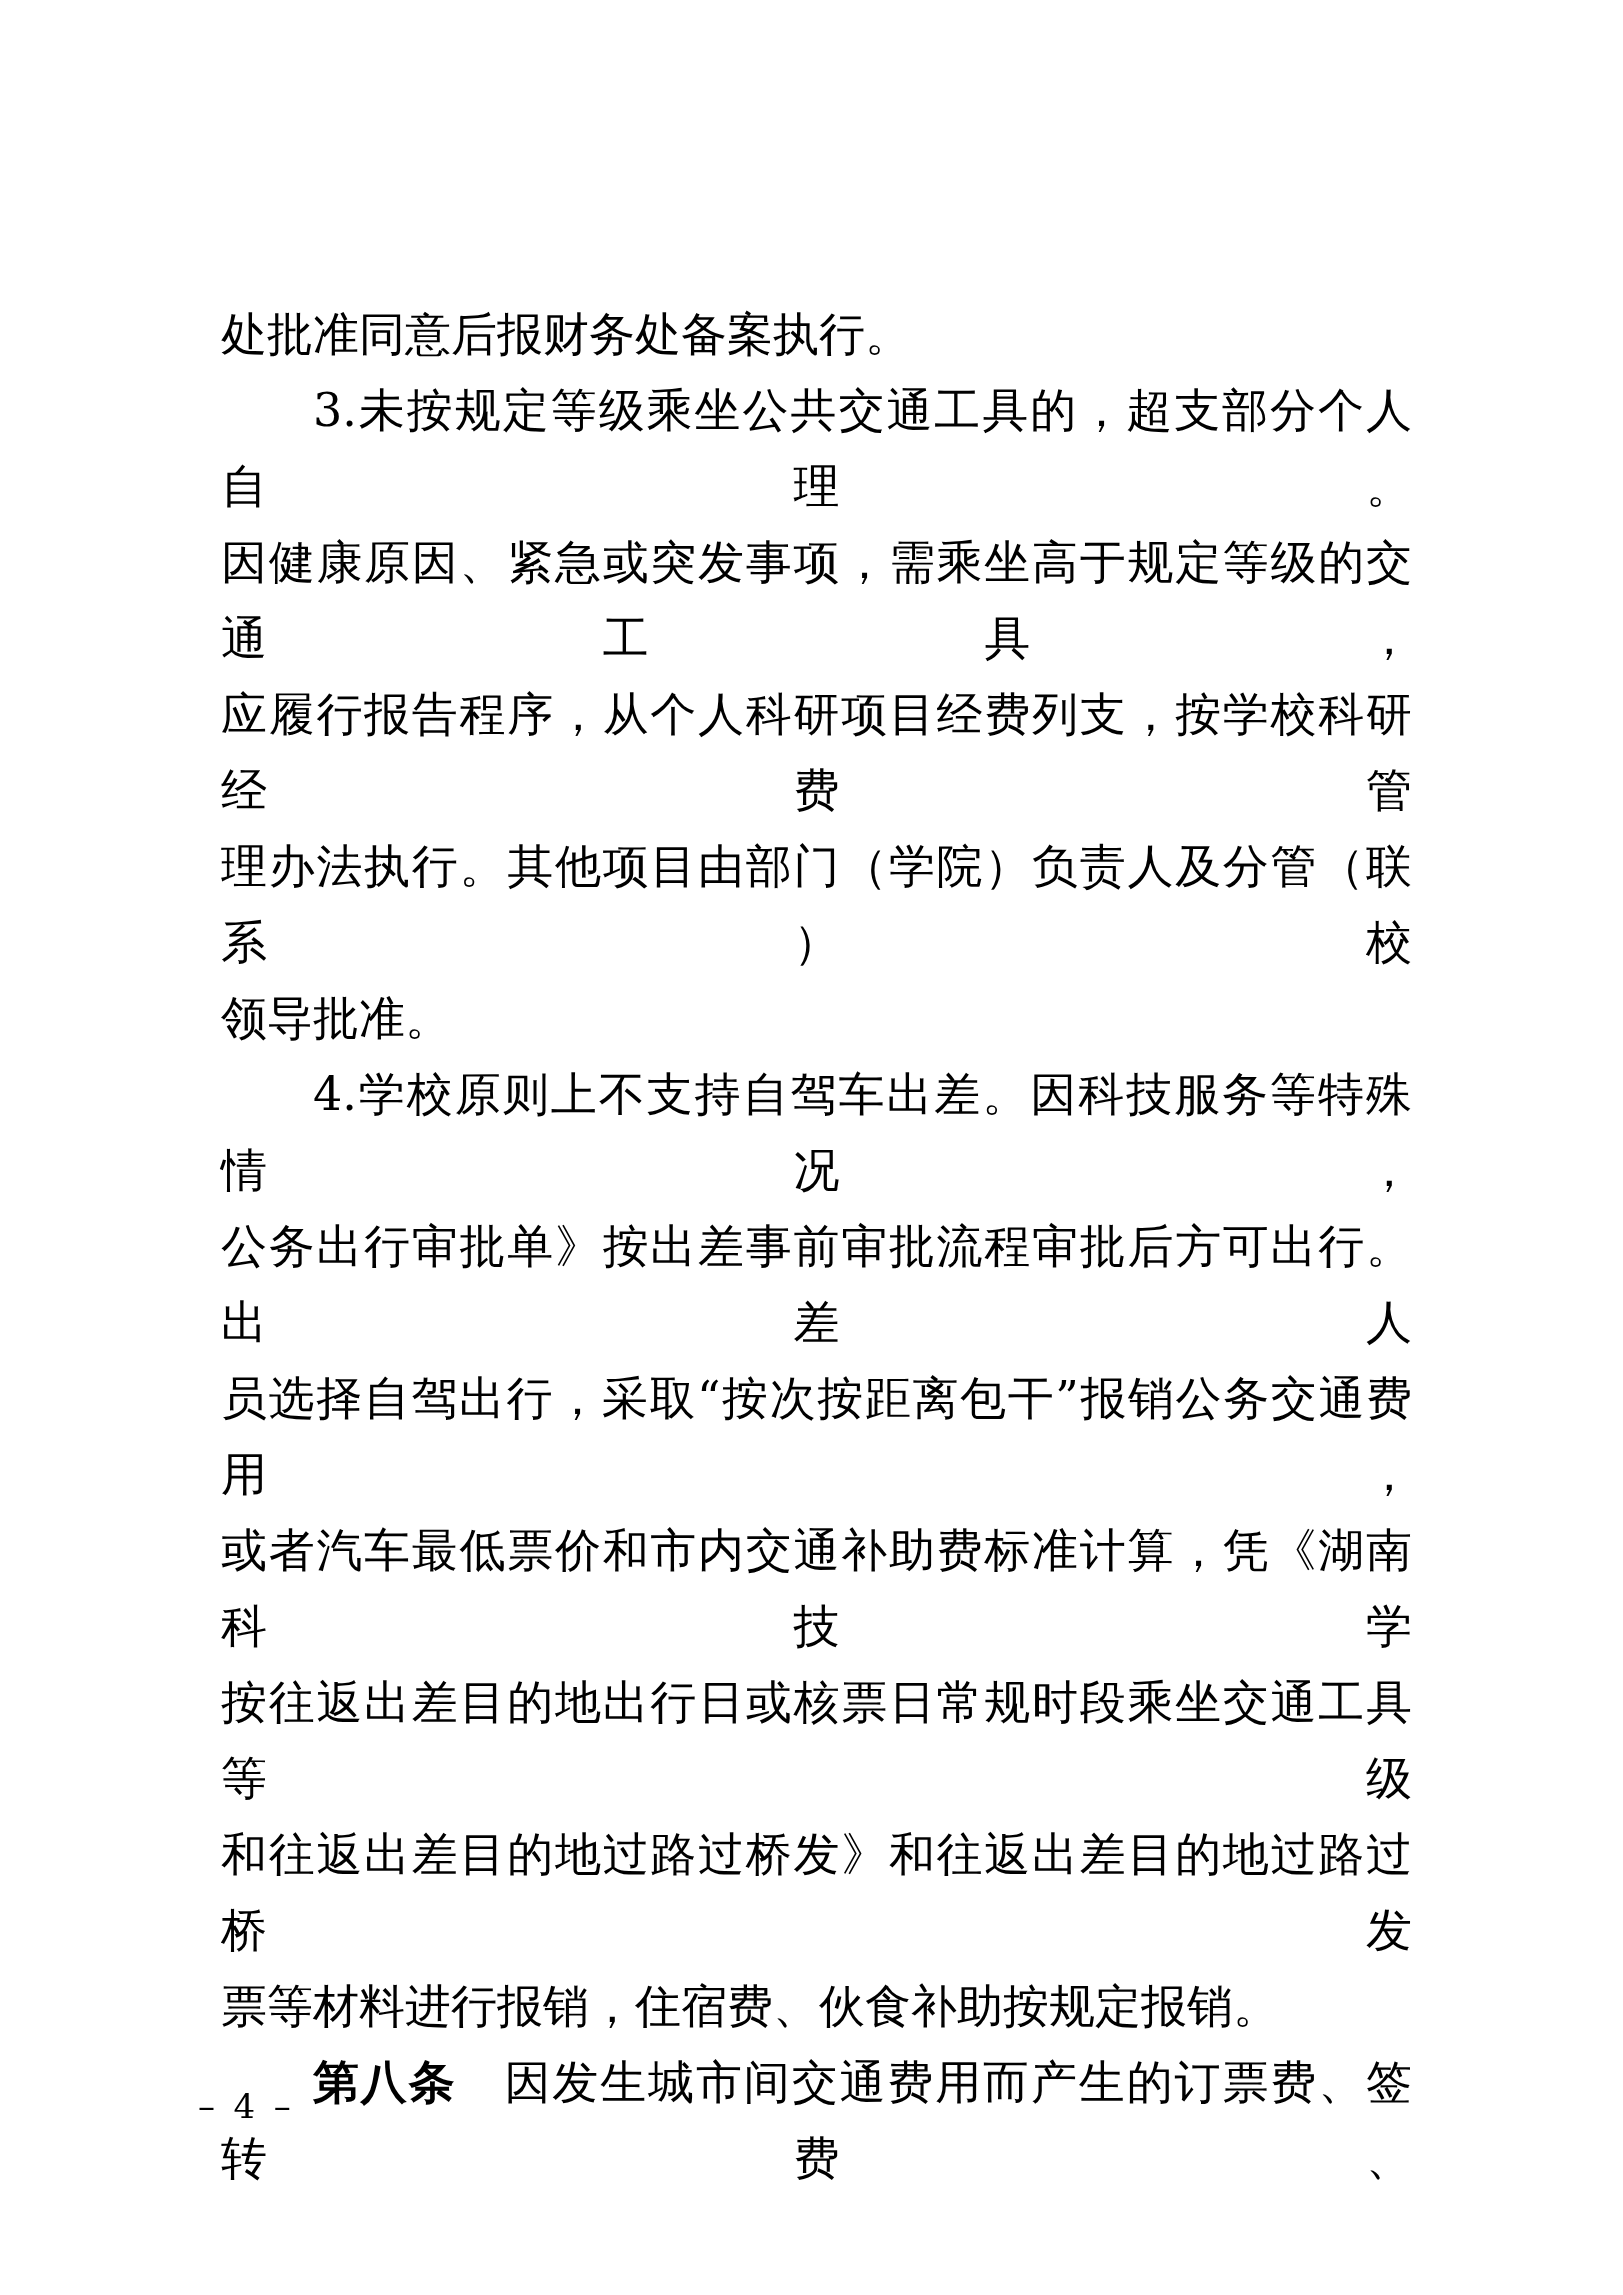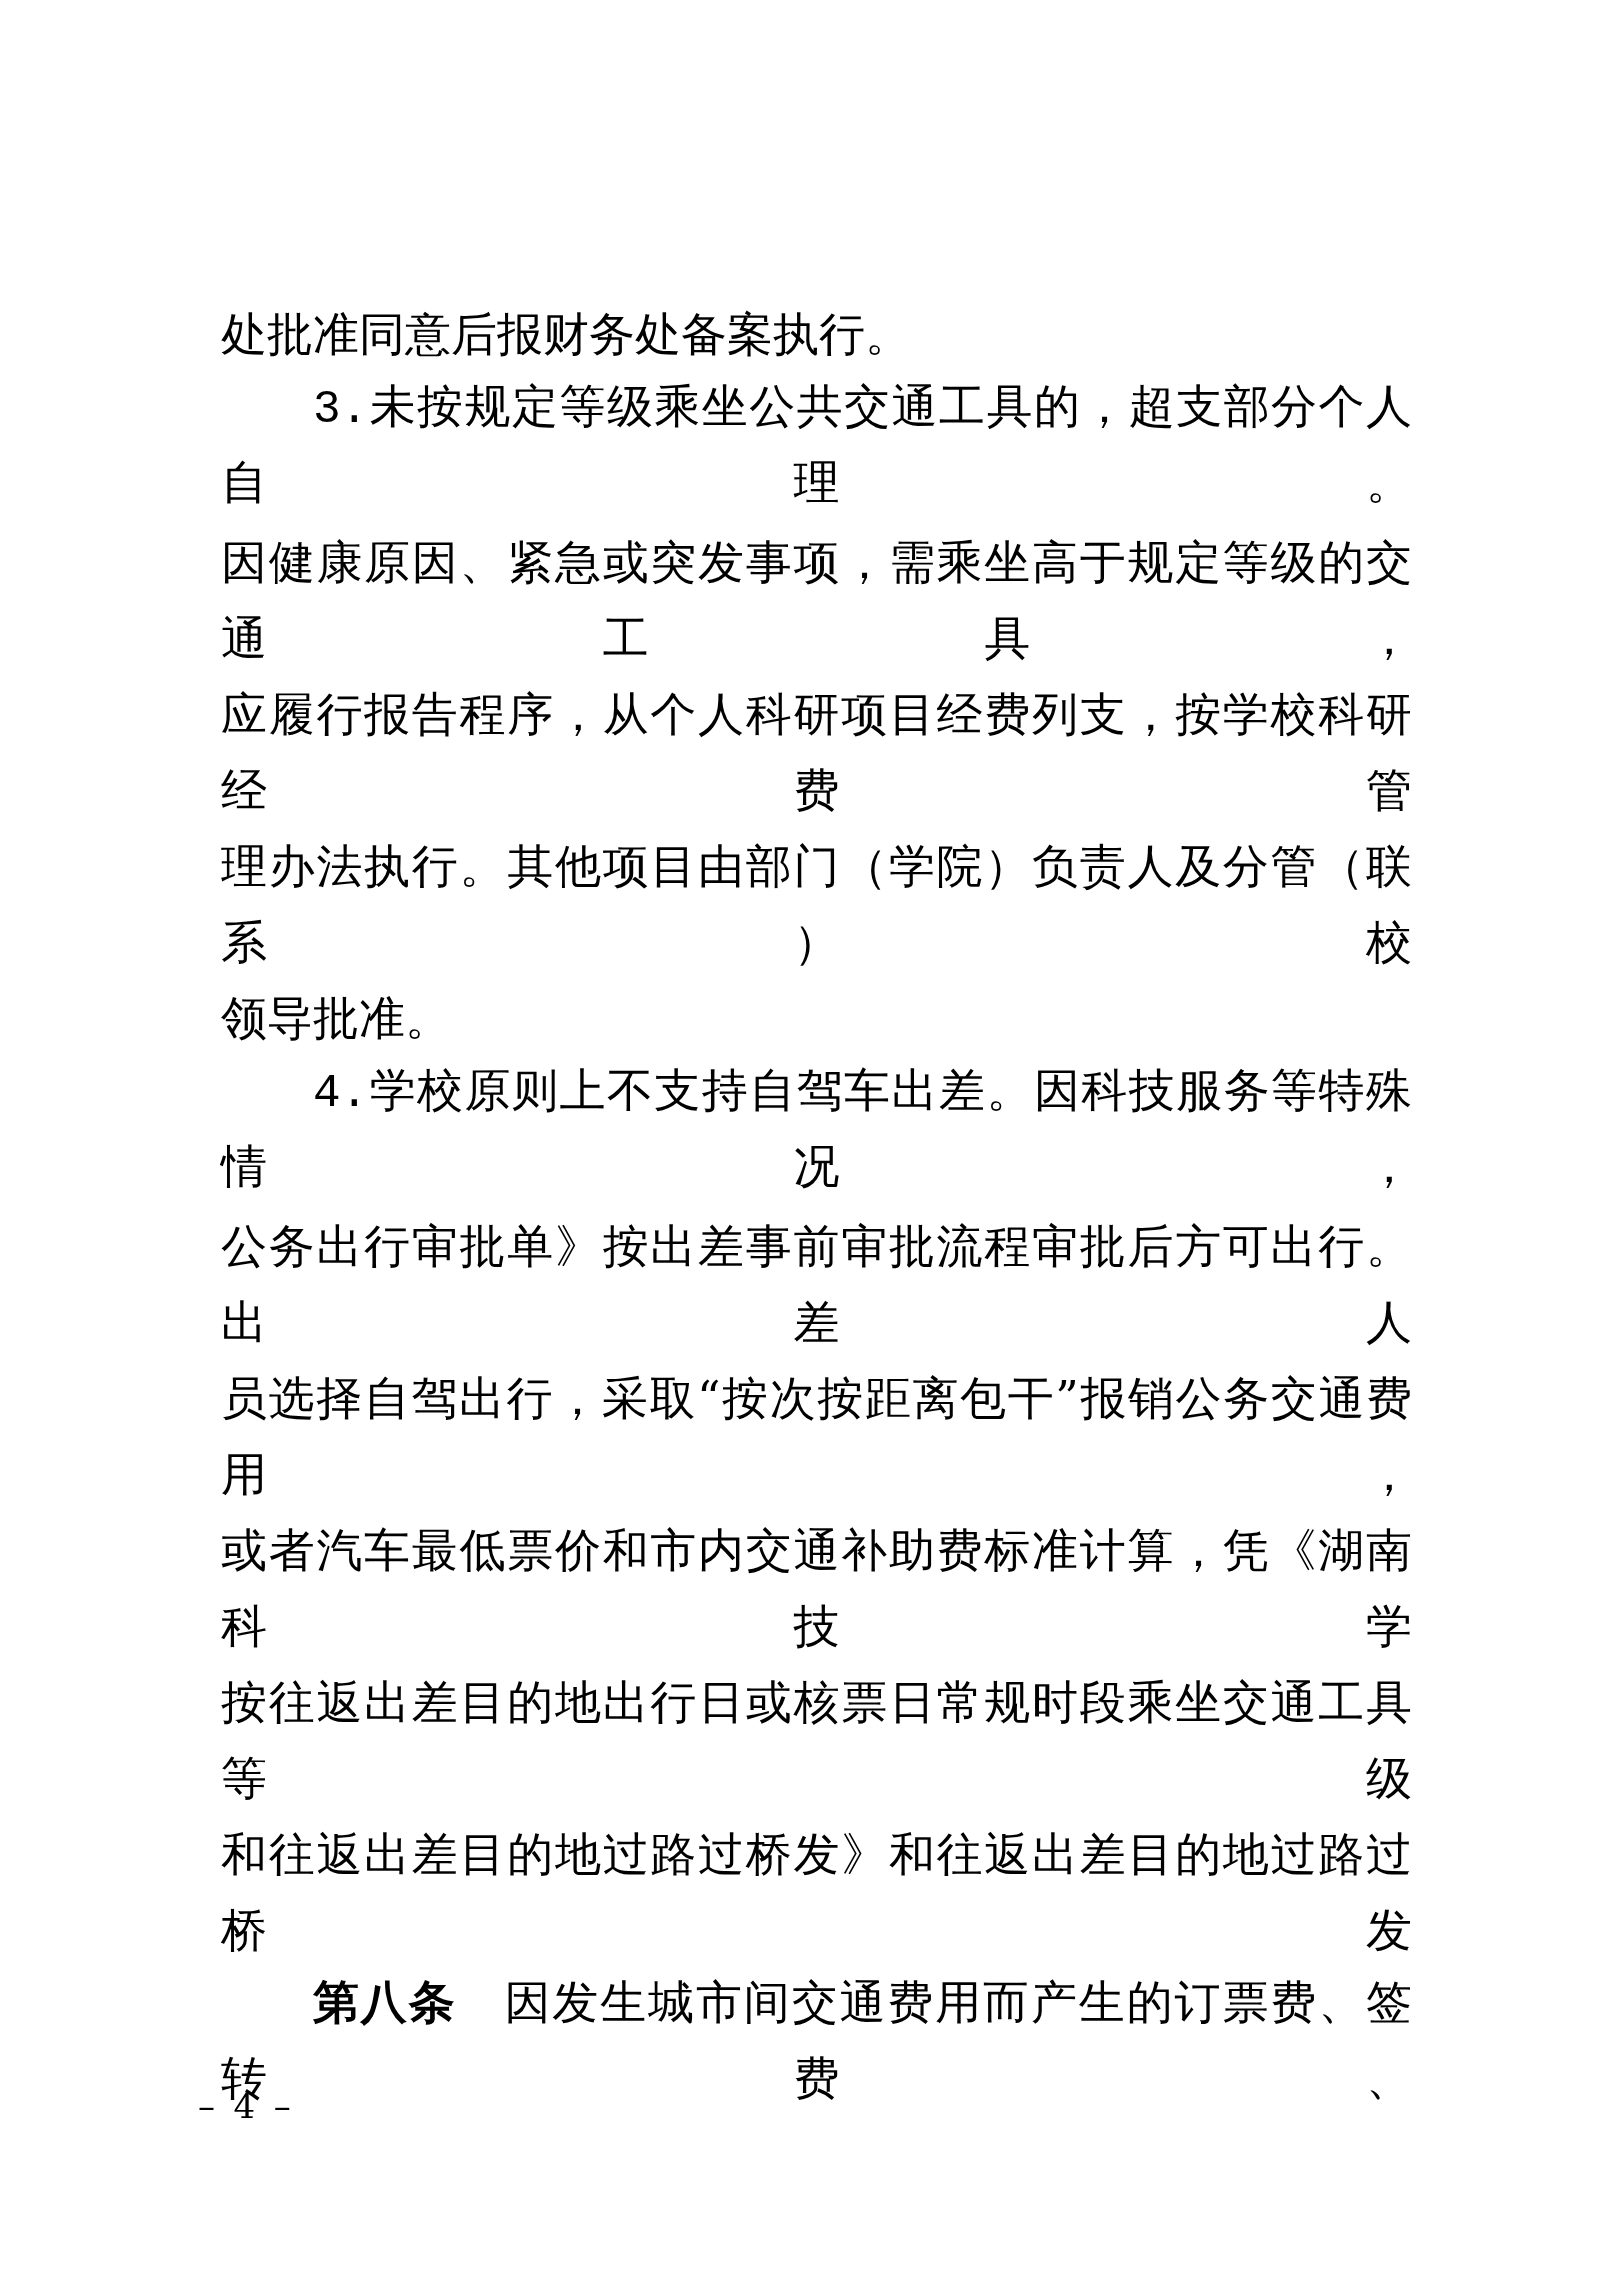--- a/index.html
+++ b/index.html
@@ -27,21 +27,20 @@
     line-height: 76px;
     text-align: left;
     white-space: normal;
   }
   .line.justify {
     text-align: justify;
     text-align-last: justify;
   }
   .line.indent {
     text-indent: 92px;
-    font-family: Liberation Mono, monospace;
   }
   .bold {
     font-weight: 700;
   }
   .footer {
     position: absolute;
     left: 198px;
     top: 2087px;
     font-size: 34px;
     line-height: 39px;
@@ -59,19 +58,20 @@
       <div class="line justify"><span>因健康原因、紧急或突发事项，需乘坐高于规定等级的交通工具，</span></div>
       <div class="line justify"><span>应履行报告程序，从个人科研项目经费列支，按学校科研经费管</span></div>
       <div class="line justify"><span>理办法执行。其他项目由部门（学院）负责人及分管（联系）校</span></div>
       <div class="line"><span>领导批准。</span></div>
       <div class="line justify indent"><span>4.学校原则上不支持自驾车出差。因科技服务等特殊情况，</span></div>
       <div class="line justify"><span>公务出行审批单》按出差事前审批流程审批后方可出行。出差人</span></div>
       <div class="line justify"><span>员选择自驾出行，采取“按次按距离包干”报销公务交通费用，</span></div>
       <div class="line justify"><span>或者汽车最低票价和市内交通补助费标准计算，凭《湖南科技学</span></div>
       <div class="line justify"><span>按往返出差目的地出行日或核票日常规时段乘坐交通工具等级</span></div>
       <div class="line justify"><span>和往返出差目的地过路过桥发》和往返出差目的地过路过桥发</span></div>
+      <div class="line"><span>票等材料进行报销，住宿费、伙食补助按规定报销。</span></div>
       <div class="line justify indent"><span class="bold">第八条</span><span>　因发生城市间交通费用而产生的订票费、签转费、</span></div>
     </div>
   <div class="footer">
     <span>– 4 –</span>
   </div>
 </div>
 
 
 </body></html>

